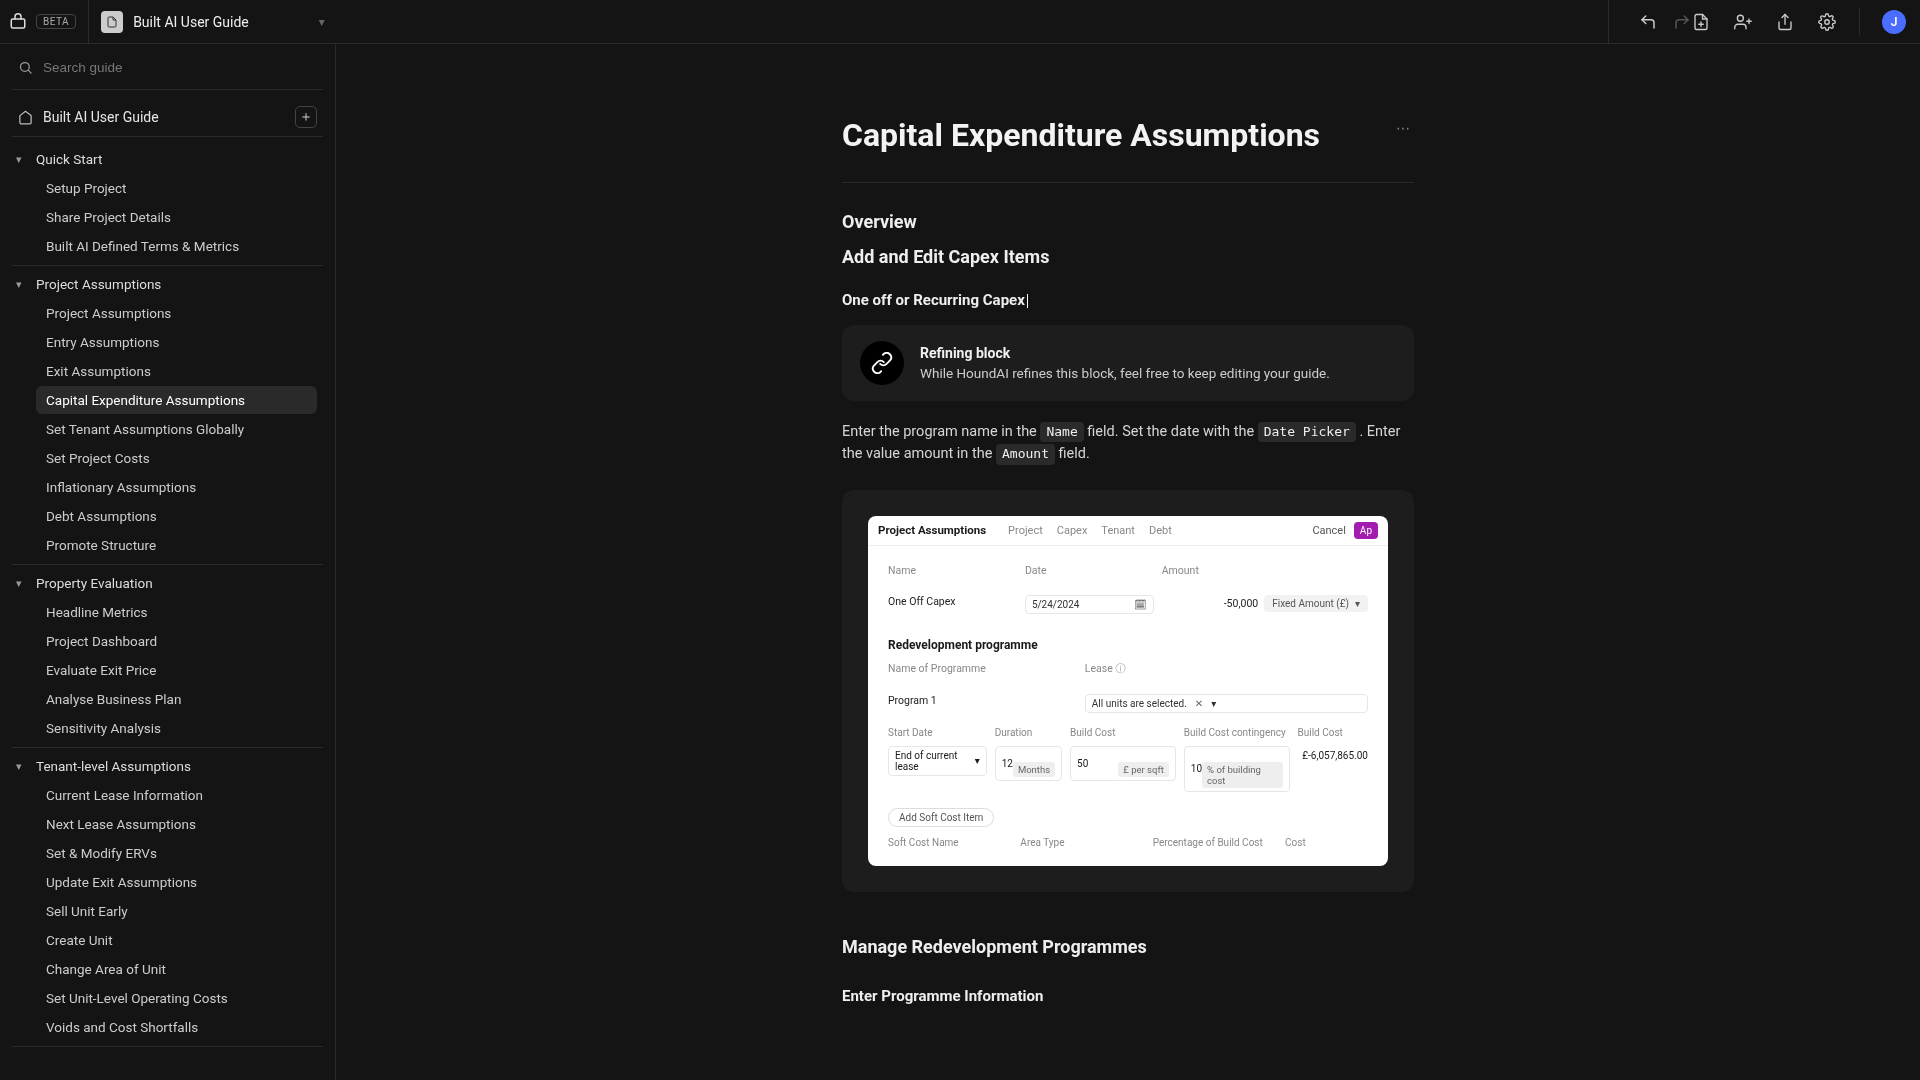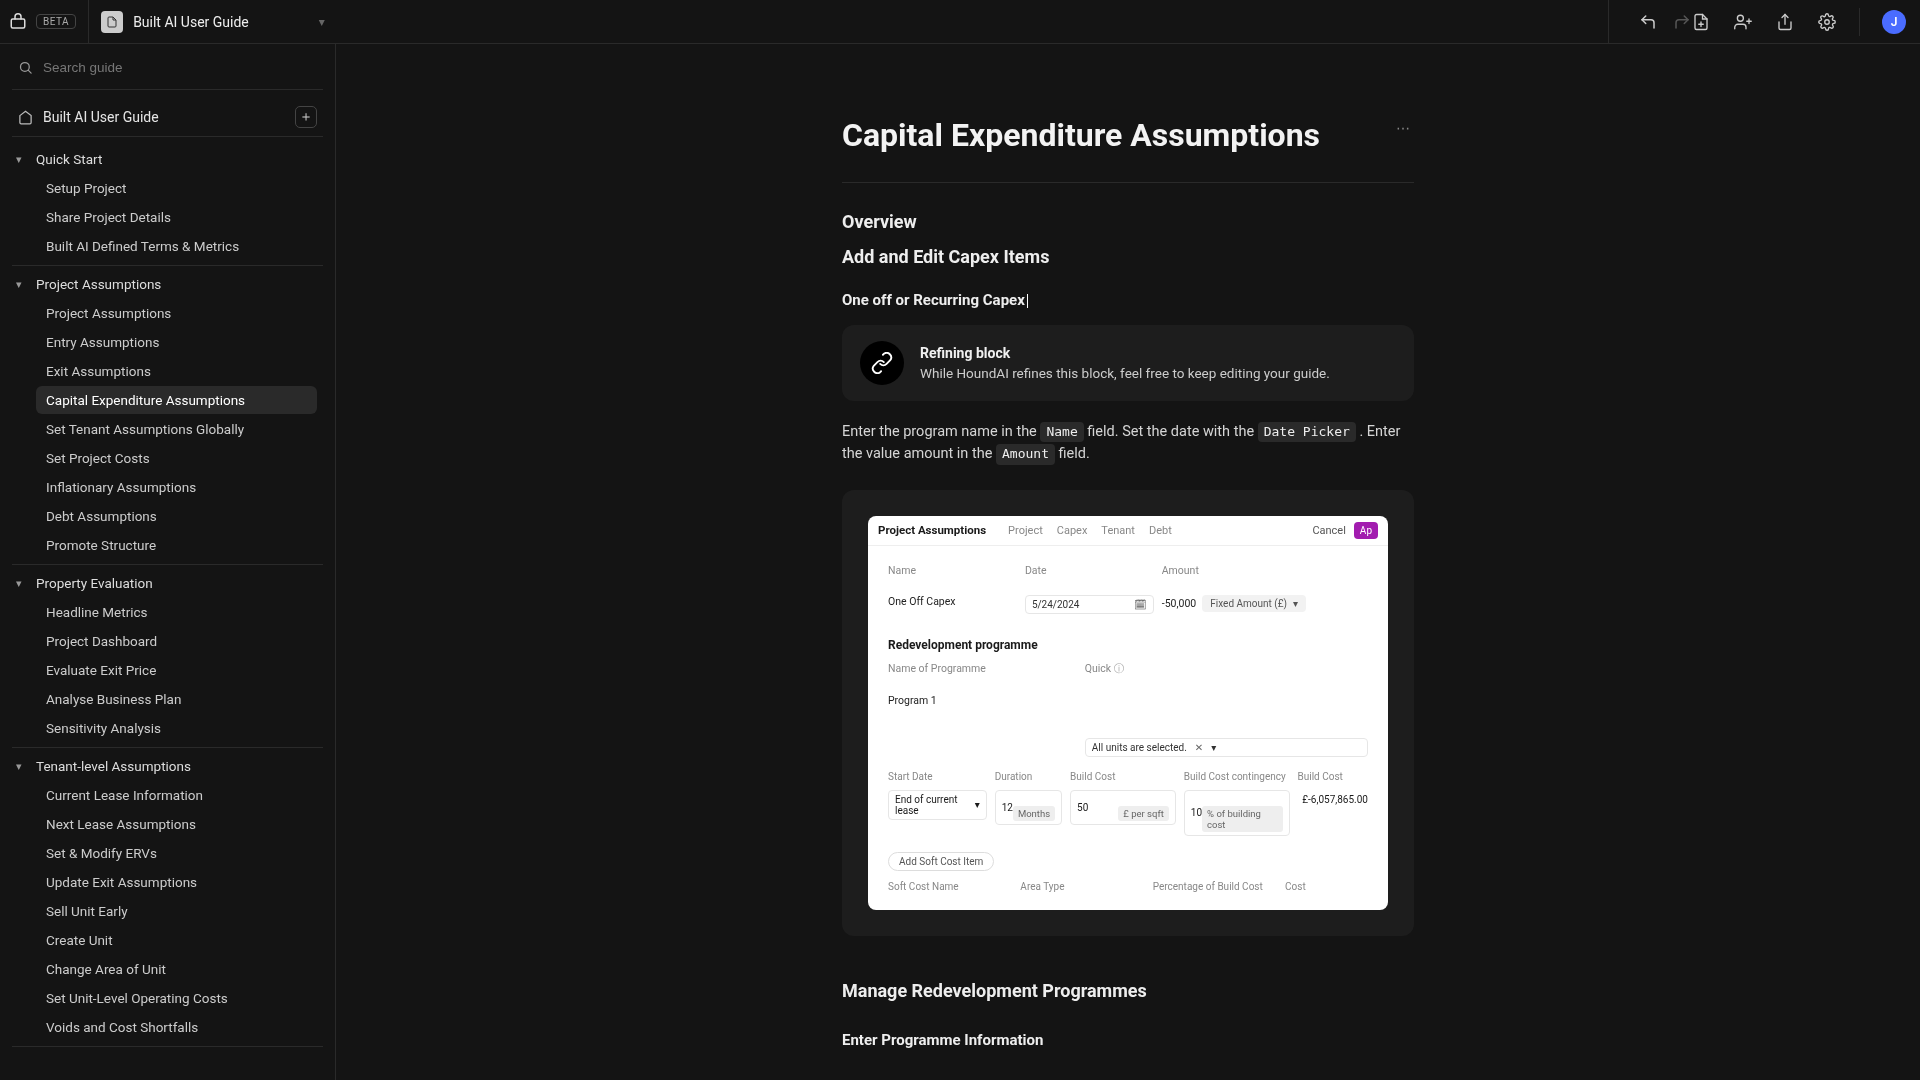--- a/index.html
+++ b/index.html
@@ -141,30 +141,30 @@
   font-size:10px; color:#555; border:1px solid #ddd; border-radius:10px;
   padding:2px 8px; display:inline-flex; align-items:center; gap:4px;
 }
 .grid3 { display:grid; grid-template-columns: 1fr 1fr 1.6fr; gap:8px; font-size:10.5px; }
 .ghead { color:#888; padding-bottom:6px; }
 .gcell { padding:4px 0; color:#222; }
 .date-field {
   display:flex; justify-content:space-between; align-items:center;
   border:1px solid #e6e6e6; border-radius:4px; padding:3px 6px; font-size:10px; color:#333;
 }
-.amount-row { display:flex; align-items:center; gap:6px; }
+.amount-row { display:flex; align-items:center; gap:6px; justify-content:flex-end; }
 .amount-dd {
   background:#f2f2f2; border-radius:4px; padding:3px 8px; font-size:10px; color:#555;
   display:flex; align-items:center; gap:6px;
 }
 .redev-h { font-size:12px; font-weight:700; margin:20px 0 10px; }
 .gridR { display:grid; grid-template-columns: 1fr 1.5fr; gap:8px; font-size:10.5px; }
 .units-dd {
   display:flex; align-items:center; gap:8px;
-  border:1px solid #e6e6e6; border-radius:4px; padding:3px 6px; font-size:10px; color:#333;margin-top:44px;
+  border:1px solid #e6e6e6; border-radius:4px; padding:3px 6px; font-size:10px; color:#333;
 }
 .units-dd .x { color:#666; }
 .gridR2 { display:grid; grid-template-columns: 1.4fr 0.9fr 1.5fr 1.5fr 1fr; gap:8px; font-size:10px; margin-top:10px; }
 .gh2 { color:#888; }
 .cellbox { border:1px solid #e6e6e6; border-radius:4px; padding:3px 6px; display:flex; justify-content:space-between; align-items:center; background:#fff; }
 .suffix { background:#eee; color:#666; padding:2px 5px; border-radius:3px; font-size:9.5px;margin-top:12px; }
 .add-soft {
   display:inline-block; margin-top:16px; font-size:10px; color:#555;
   border:1px solid #ddd; border-radius:10px; padding:3px 10px;
 }
@@ -405,21 +405,21 @@
                       <span>▾</span>
                     </span>
                 </div>
               </div>
             </div>
 
             <div class="redev-h">Redevelopment programme</div>
 
             <div class="gridR">
               <div class="ghead">Name of Programme</div>
-              <div class="ghead"><span>Quick</span> <span style="color:#aaa">ⓘ</span></div>
+              <div class="ghead"><span>Lease</span> <span style="color:#aaa">ⓘ</span></div>
               <div class="gcell">Program 1</div>
               <div class="gcell">
                   <div class="units-dd">
                     <span>All units are selected.</span>
                     <span class="x">✕</span>
                     <span>▾</span>
                   </div>
                 </div>
             </div>
 

